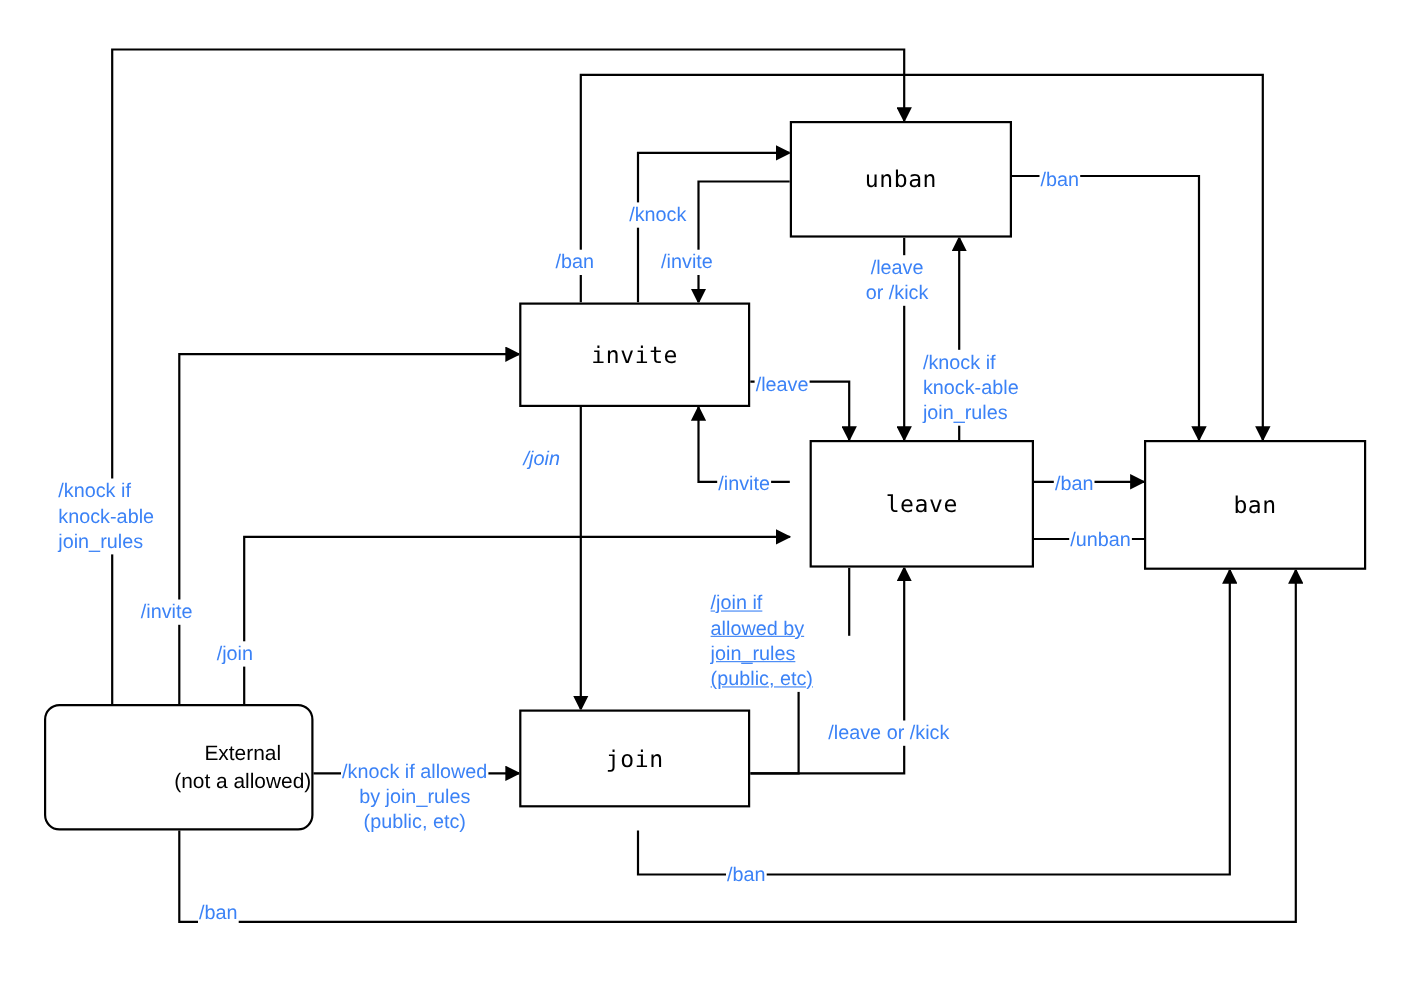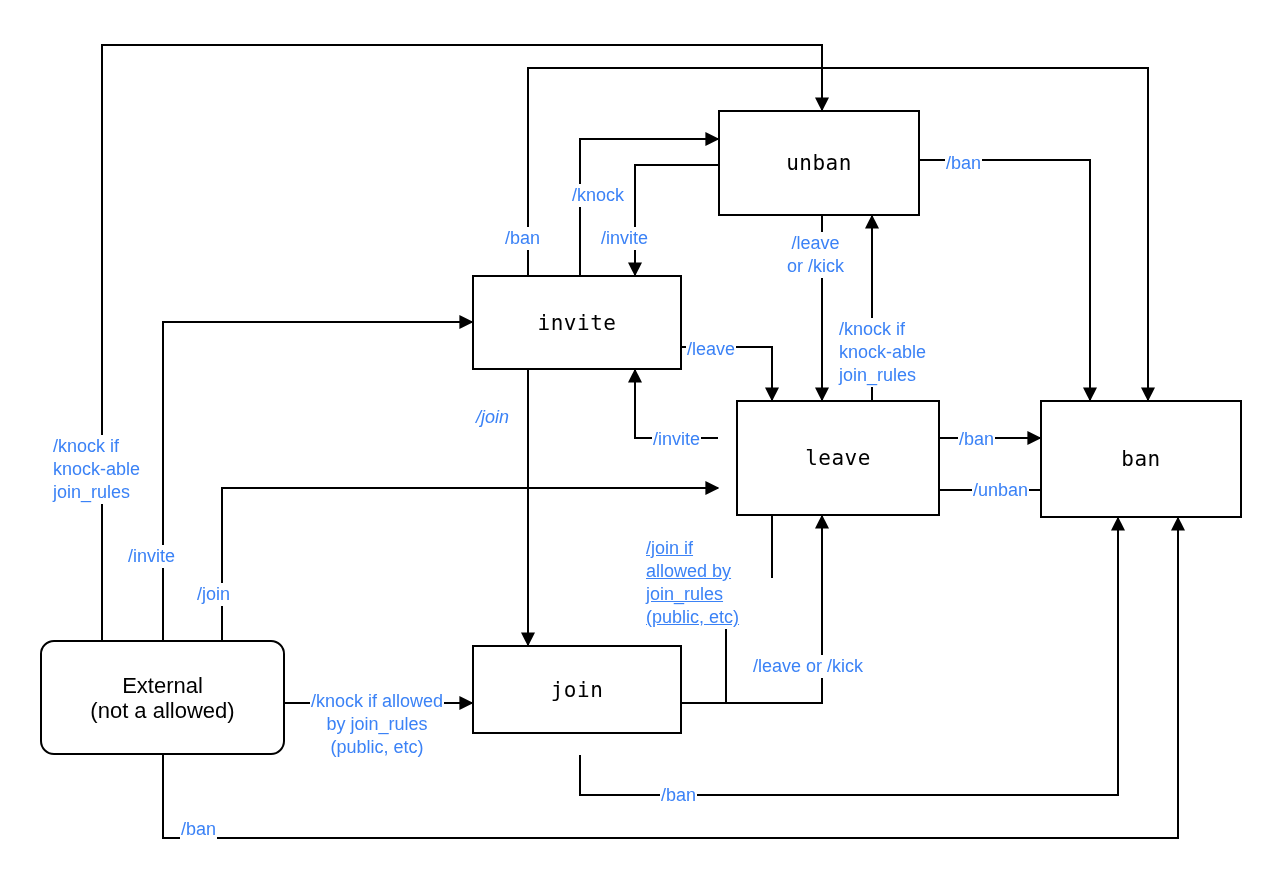--- a/index.html
+++ b/index.html
@@ -32,23 +32,24 @@
     justify-content: center;
     text-align: center;
     font-family: "DejaVu Sans Mono", monospace;
     font-size: 21px;
     color: #000000;
     letter-spacing: 0.5px;
   }
   .node.external {
     border-radius: 14px;
     font-family: "Liberation Sans", sans-serif;
-    font-size: 22px;
+    font-size: 19px;
     line-height: 25px;
     letter-spacing: 0;
+    justify-content: flex-end;
   }
   .lbl {
     position: absolute;
     font-family: "Liberation Sans", sans-serif;
     font-size: 18px;
     line-height: 23px;
     color: #3b82f6;
     background: #ffffff;
     white-space: pre;
     padding: 0 1px;

